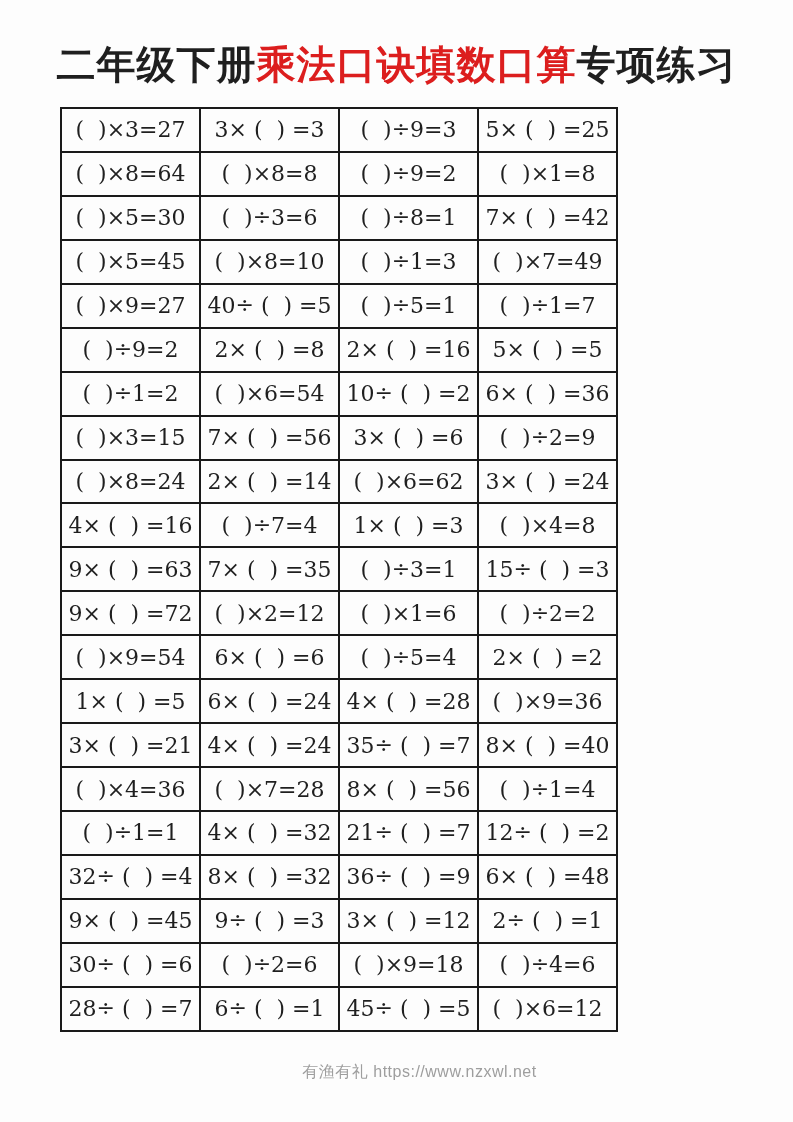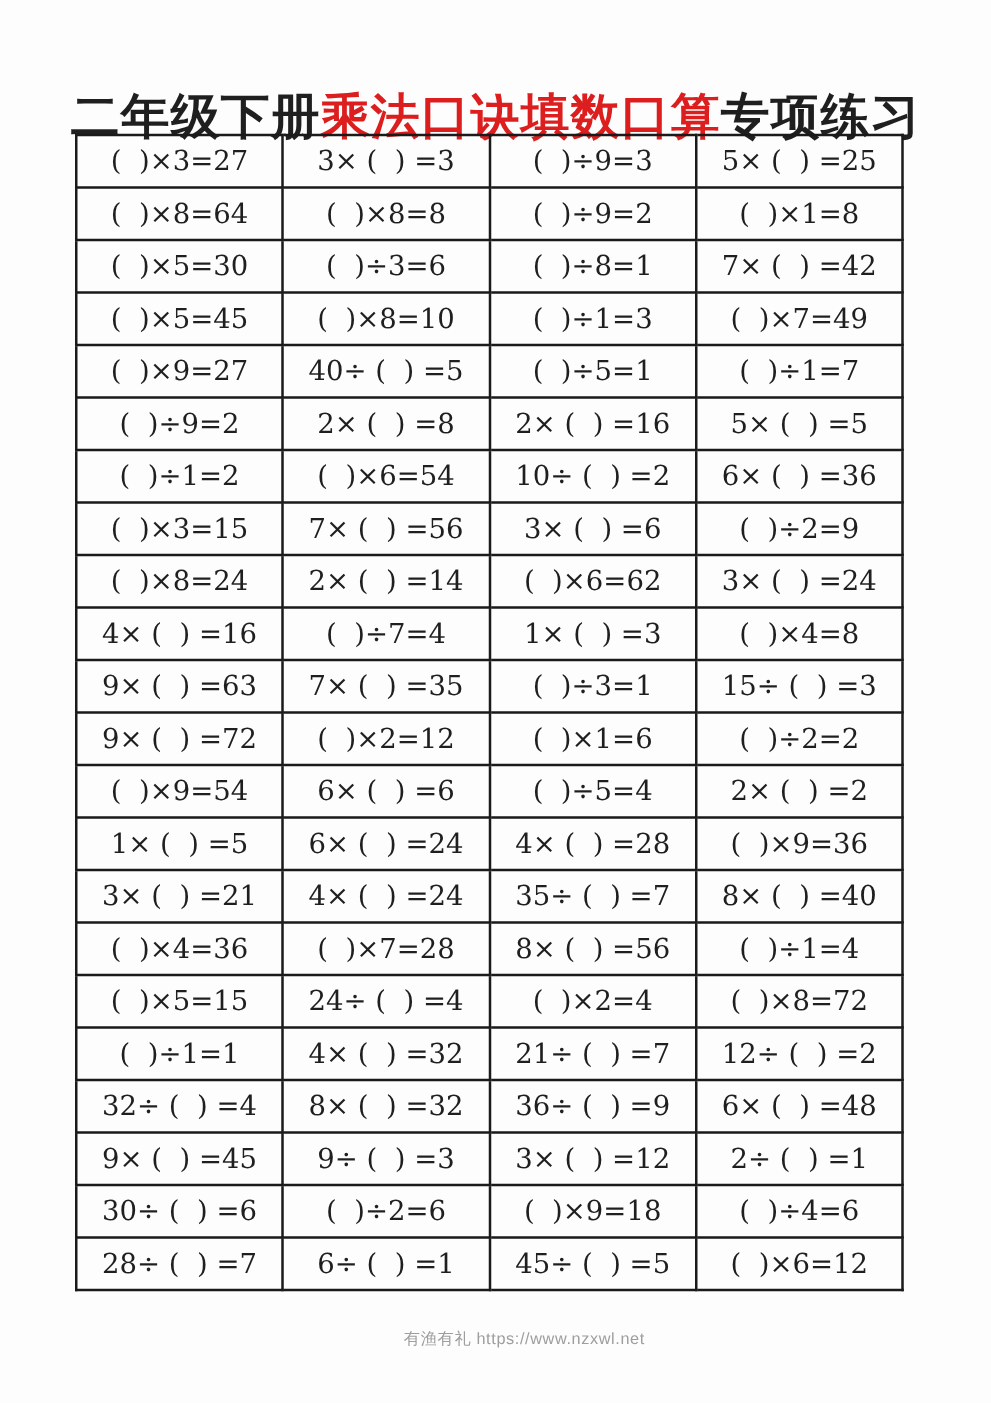--- a/index.html
+++ b/index.html
@@ -29,28 +29,27 @@
     top: 38px;
     left: 0;
     width: 100%;
     text-align: center;
     font-family: "Liberation Sans", "DejaVu Sans", sans-serif;
     font-weight: bold;
     font-size: 39px;
     letter-spacing: 1px;
     color: var(--ink);
     white-space: nowrap;
-    margin-top: 28px;
   }
   .title .red { color: var(--title-red); }
   table.worksheet {
     position: absolute;
     left: 60px;
     top: 107px;
-    width: 663px;
+    width: 558px;
     height: 925px;
     border-collapse: collapse;
     table-layout: fixed;
   }
   table.worksheet td {
     border: 2px solid var(--border);
     text-align: center;
     vertical-align: middle;
     font-size: 22px;
     white-space: pre;
@@ -58,21 +57,21 @@
     padding: 0 2px;
     color: var(--ink);
   }
   .footer {
     position: absolute;
     top: 1062px;
     left: 0;
     width: 100%;
     text-align: center;
     font-family: "Liberation Sans", "DejaVu Sans", sans-serif;
-    font-size: 13px;
+    font-size: 16px;
     color: var(--footer-gray);
     letter-spacing: 0.5px;
     padding-left: 46px;
   }
 </style>
 </head>
 <body>
 
 <div class="page">
 
@@ -172,26 +171,20 @@
           <td>35÷ (  ) =7</td>
           <td>8× (  ) =40</td>
         </tr>
         <tr>
           <td>(  )×4=36</td>
           <td>(  )×7=28</td>
           <td>8× (  ) =56</td>
           <td>(  )÷1=4</td>
         </tr>
         <tr>
-          <td>(  )×5=15</td>
-          <td>24÷ (  ) =4</td>
-          <td>(  )×2=4</td>
-          <td>(  )×8=72</td>
-        </tr>
-        <tr>
           <td>(  )÷1=1</td>
           <td>4× (  ) =32</td>
           <td>21÷ (  ) =7</td>
           <td>12÷ (  ) =2</td>
         </tr>
         <tr>
           <td>32÷ (  ) =4</td>
           <td>8× (  ) =32</td>
           <td>36÷ (  ) =9</td>
           <td>6× (  ) =48</td>

